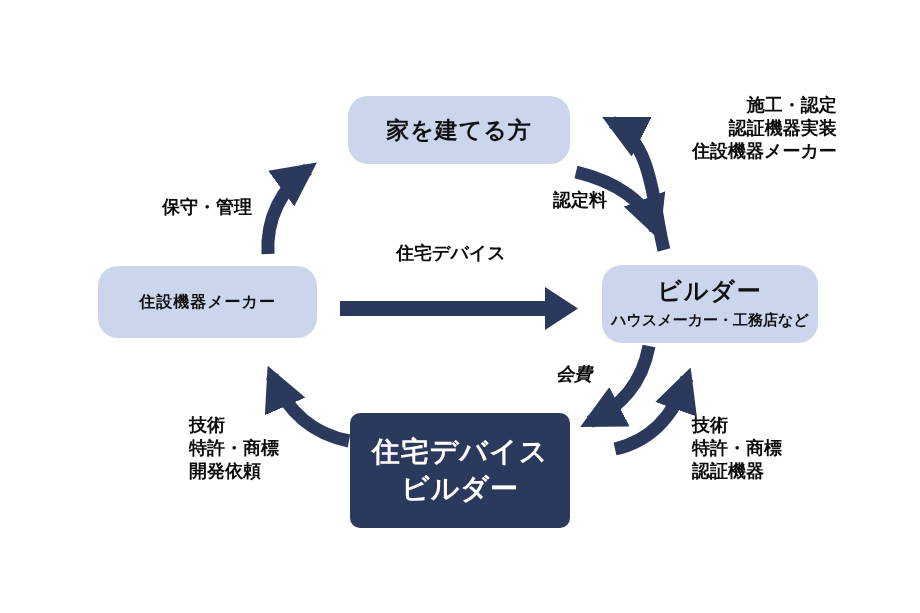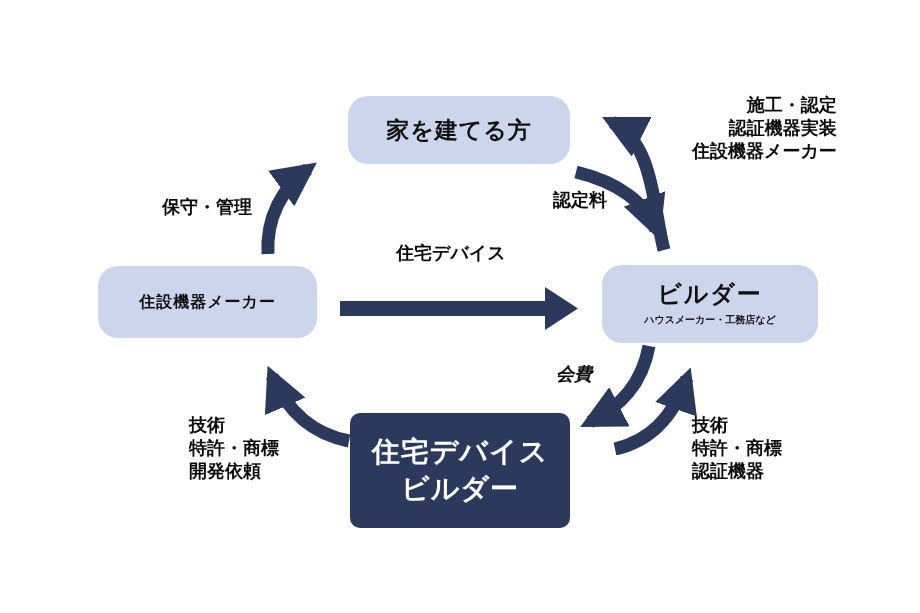--- a/index.html
+++ b/index.html
@@ -19,21 +19,21 @@
     background:#cbd5eb;
     color:#111111;
     border-radius:20px;
     text-align:center;
     z-index:2;
   }
   .node-homeowner{left:348px;top:96px;width:222px;height:68px;font-size:23px;letter-spacing:1px;}
   .node-manufacturer{left:98px;top:266px;width:219px;height:72px;font-size:16px;letter-spacing:1px;}
   .node-builder{left:602px;top:265px;width:216px;height:78px;}
   .node-builder .title{font-size:24px;letter-spacing:2px;line-height:1.1;}
-  .node-builder .subtitle{font-size:10px;margin-top:6px;}
+  .node-builder .subtitle{font-size:15px;margin-top:6px;}
   .node-organization{
     left:350px;top:413px;width:220px;height:115px;
     background:#2b3a5c;color:#ffffff;
     font-size:28px;line-height:1.32;letter-spacing:1px;
     border-radius:10px;
   }
   .edge-label{
     position:absolute;
     font-size:18px;line-height:23px;
     color:#0c0c0c;

